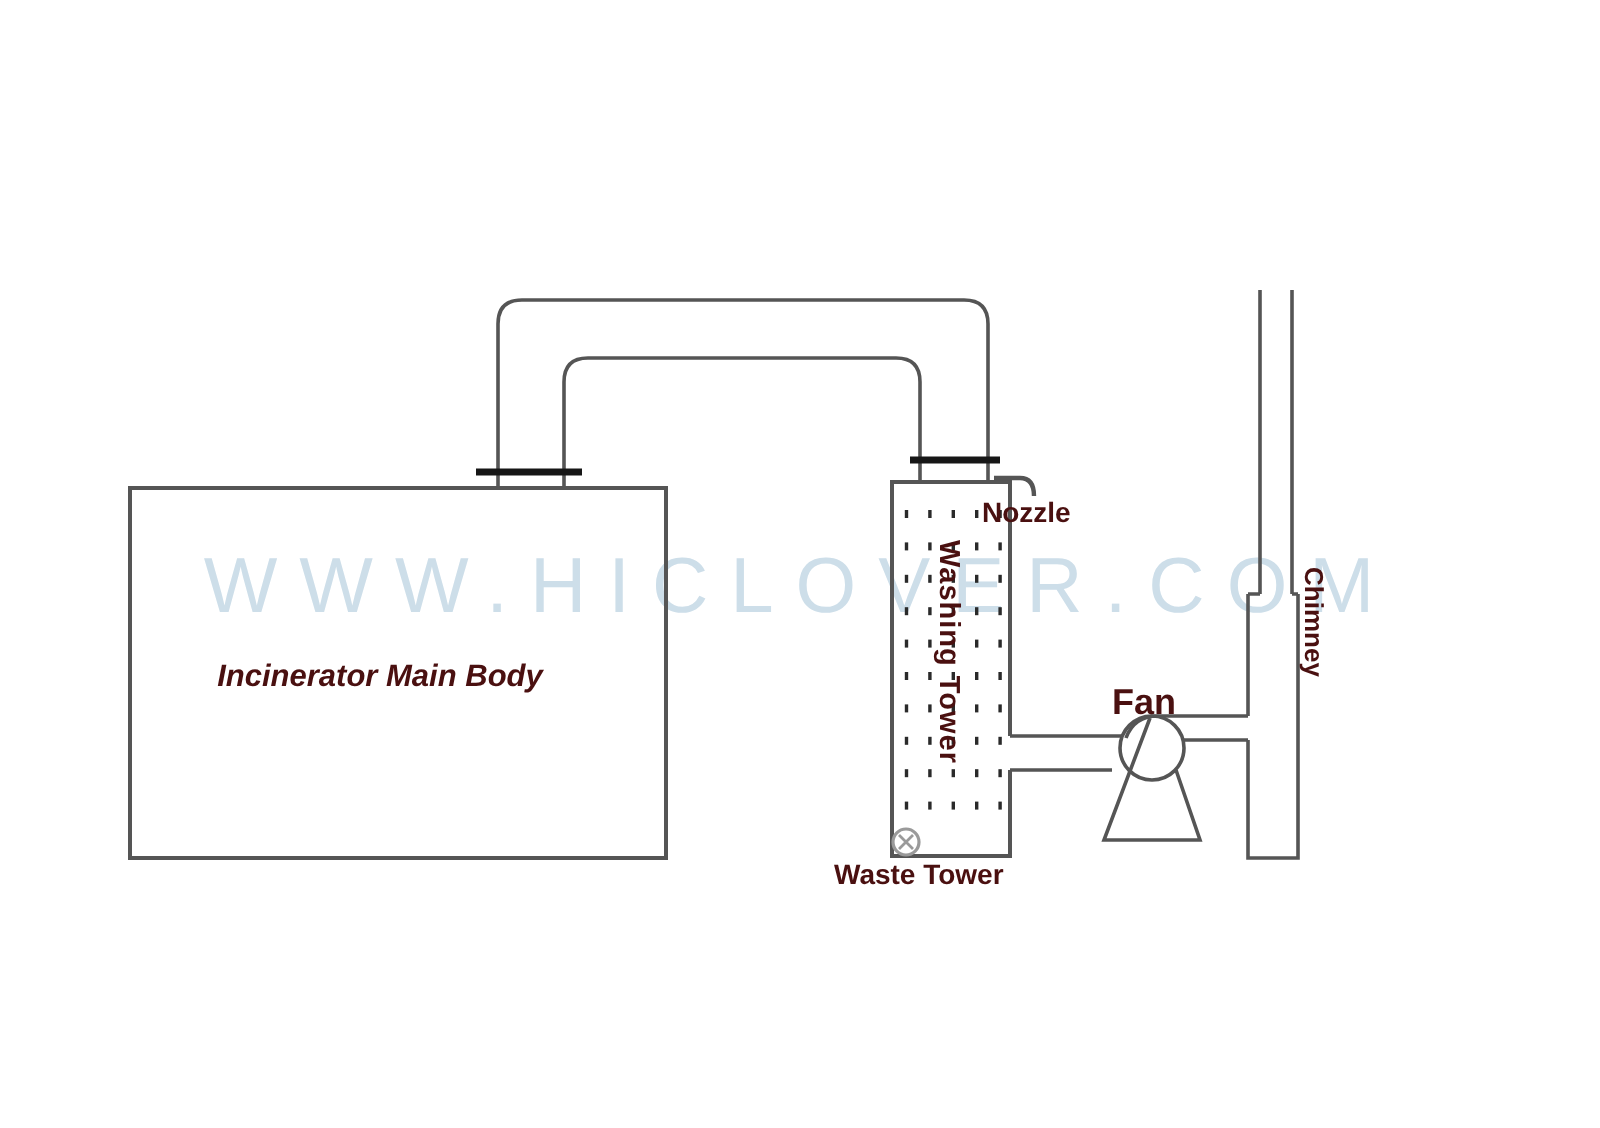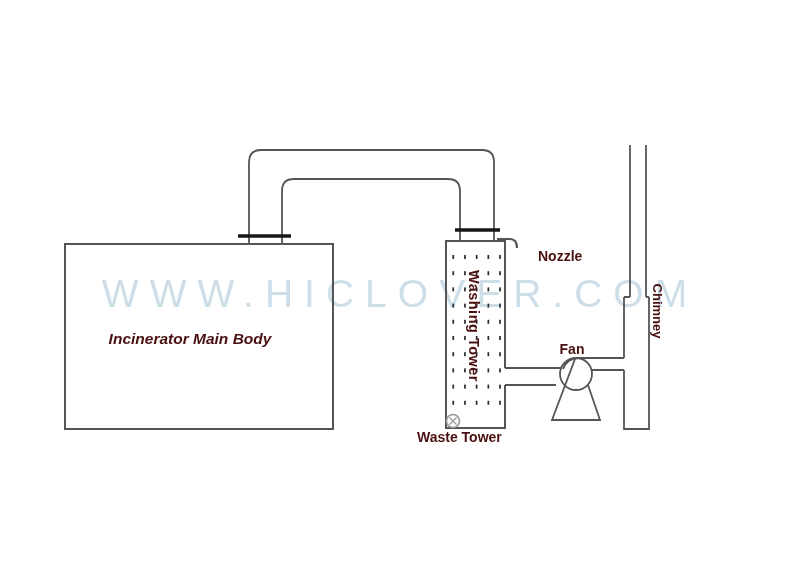--- a/index.html
+++ b/index.html
@@ -113,20 +113,20 @@
       <circle cx="453" cy="421" r="6.5" fill="#ffffff" stroke="#9a9a9a" stroke-width="1.6"></circle>
       <path d="M449.5,417.5 L456.5,424.5 M456.5,417.5 L449.5,424.5" stroke="#9a9a9a" stroke-width="1.4" fill="none"></path>
     </g>
   </svg>
 
 
   <div class="lbl" style="left:100px;top:330px;width:180px;text-align:center;font-size:15.5px;font-style:italic;">Incinerator Main Body</div>
 
   <div class="lbl rot90" style="left:474px;top:326px;font-size:14.5px;letter-spacing:0.5px;">Washing Tower</div>
 
-  <div class="lbl" style="left:538px;top:248px;font-size:14px;">Nozzle</div>
+  <div class="lbl" style="left:491px;top:248px;font-size:14px;">Nozzle</div>
 
-  <div class="lbl" style="left:548px;top:341px;width:48px;text-align:center;font-size:14px;">Fan</div>
+  <div class="lbl" style="left:548px;top:341px;width:48px;text-align:center;font-size:18px;">Fan</div>
 
   <div class="lbl rot90" style="left:657px;top:311px;font-size:13px;">Chimney</div>
 
   <div class="lbl" style="left:417px;top:429px;font-size:14px;">Waste Tower</div>
 </div>
 
 </body></html>

